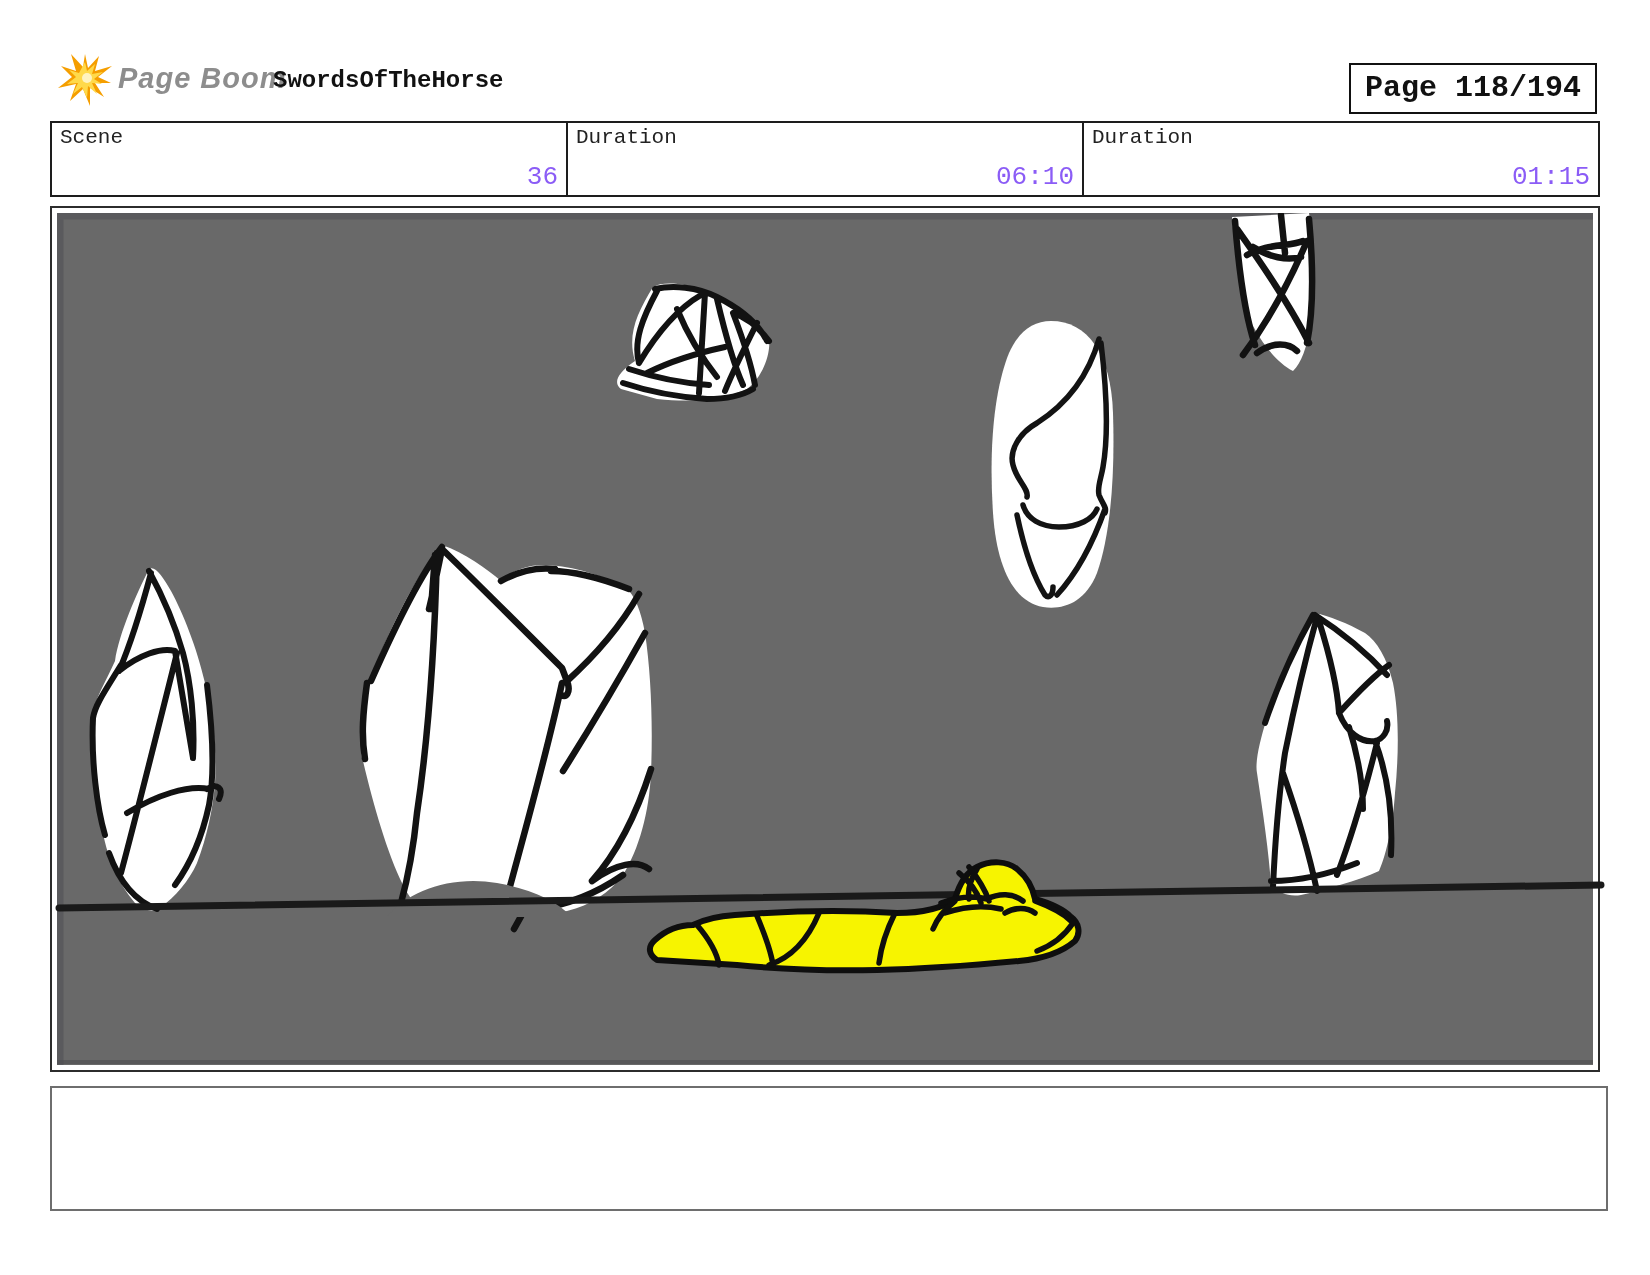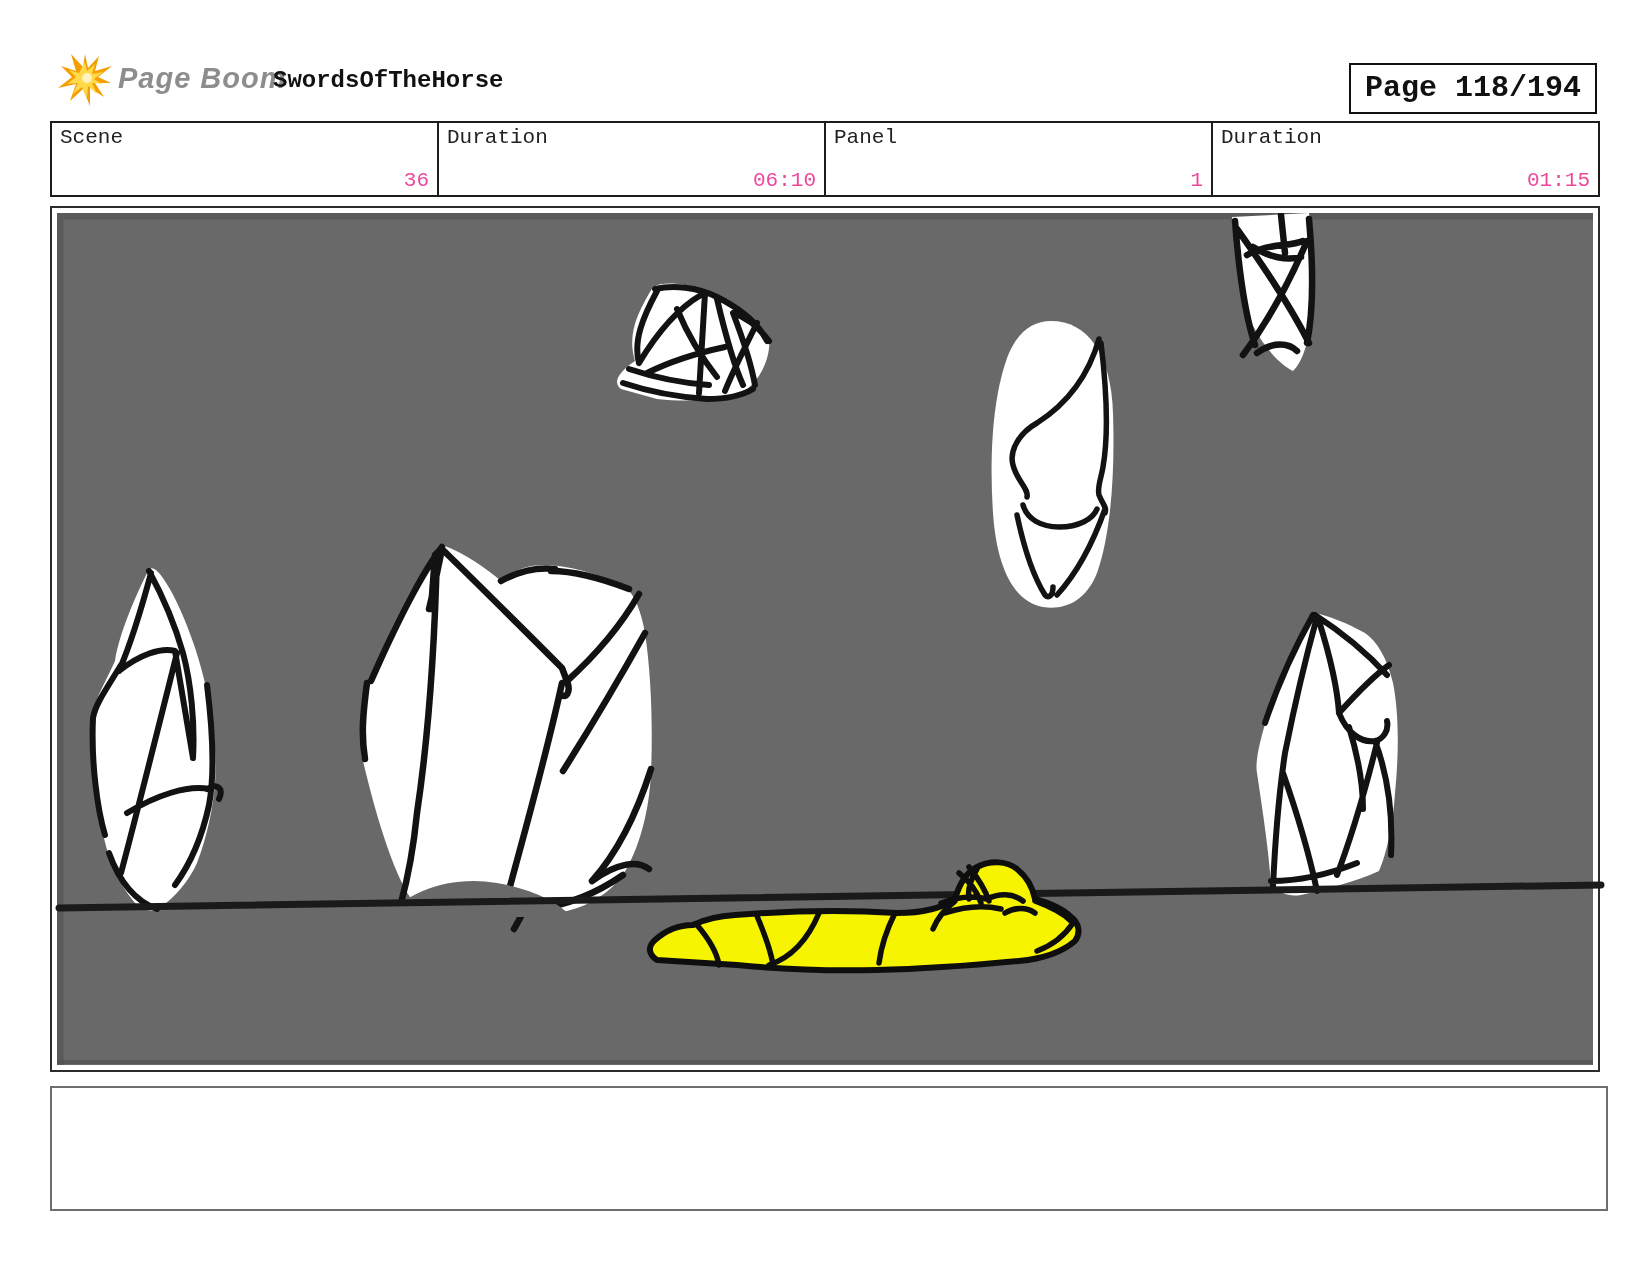--- a/index.html
+++ b/index.html
@@ -19,21 +19,21 @@
     padding:6px 14px 7px 14px;font-size:30px;font-weight:bold;color:#111;
   }
   
   .info-table{
     position:absolute;left:50px;top:121px;width:1546px;height:72px;
     border:2px solid #1d1d1d;display:flex;background:#fff;
   }
   .cell{position:relative;flex:1 1 0;border-right:2px solid #1d1d1d;}
   .cell:last-child{border-right:none;}
   .cell .lbl{position:absolute;left:8px;top:3px;font-size:21px;color:#222;}
-  .cell .val{position:absolute;right:8px;bottom:3px;font-size:21px;color:#ec4899;}
+  .cell .val{position:absolute;right:8px;bottom:3px;font-size:26px;color:#8b5cf6;}
   
   .panel-frame{
     position:absolute;left:50px;top:206px;width:1536px;height:852px;
     border:2px solid #2c2c2c;background:#ffffff;padding:5px;
   }
   .panel-frame svg.art{display:block;width:1536px;height:852px;overflow:visible;}
   
   .caption-box{
     position:absolute;left:50px;top:1086px;width:1542px;height:109px;
     border:2px solid #6e6e6e;background:#fff;font-size:20px;color:#222;padding:6px;
@@ -55,24 +55,20 @@
   <div class="page-box">Page 118/194</div>
 
   <div class="info-table">
     <div class="cell">
       <span class="lbl">Scene</span>
       <span class="val">36</span>
     </div>
     <div class="cell">
       <span class="lbl">Duration</span>
       <span class="val">06:10</span>
-    </div>
-    <div class="cell">
-      <span class="lbl">Panel</span>
-      <span class="val">1</span>
     </div>
     <div class="cell">
       <span class="lbl">Duration</span>
       <span class="val">01:15</span>
     </div>
   </div>
 
   <div class="panel-frame">
     <svg class="art" viewBox="0 0 1536 852" preserveAspectRatio="none">
       <defs>

